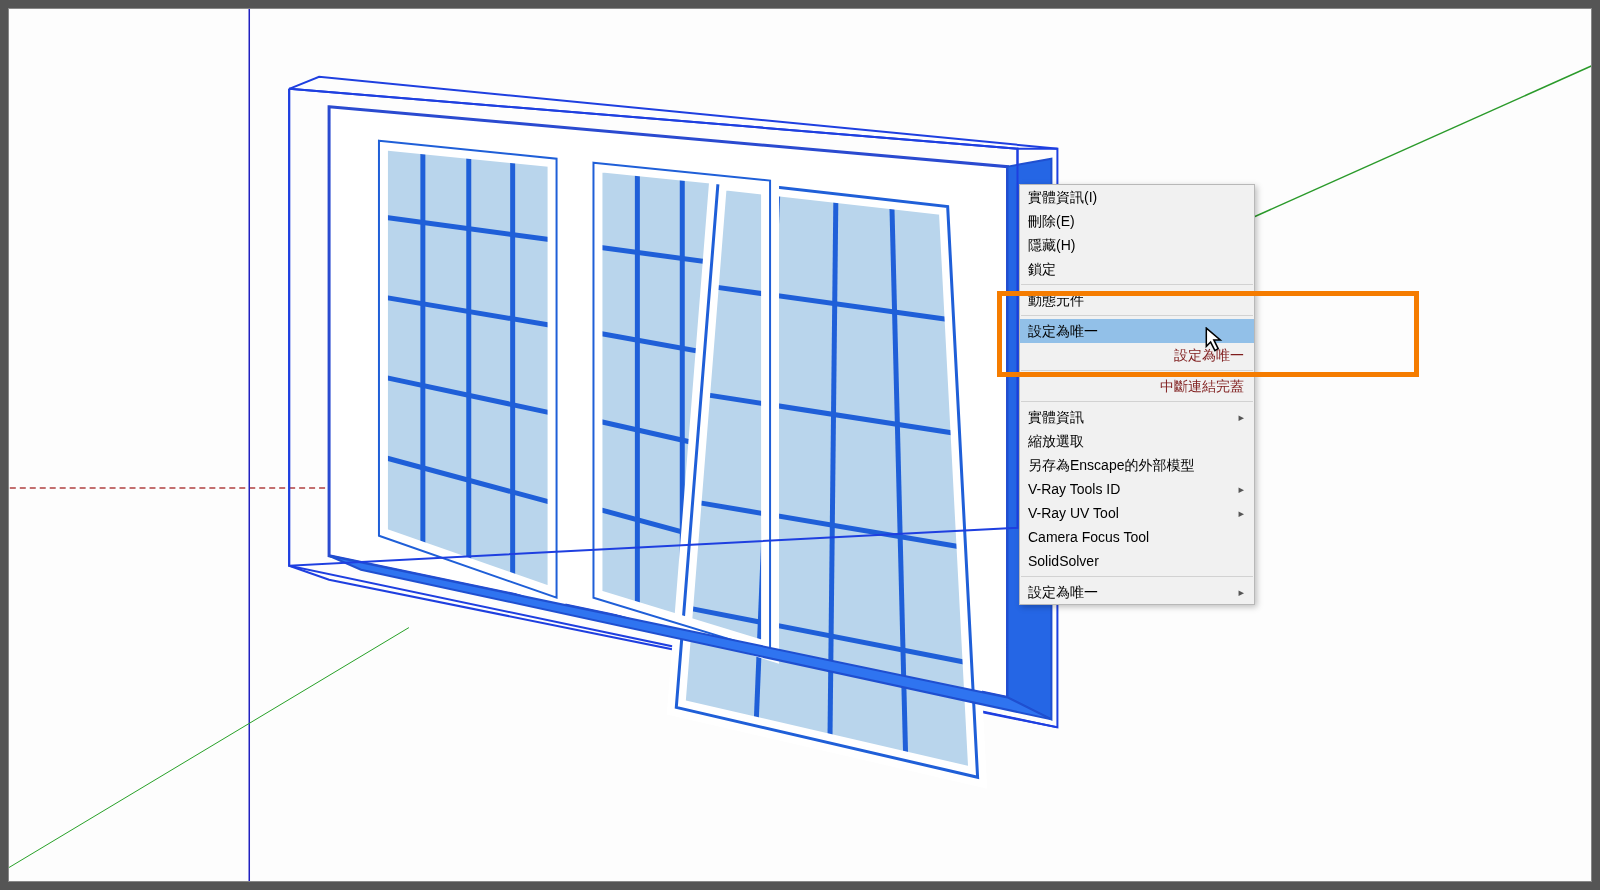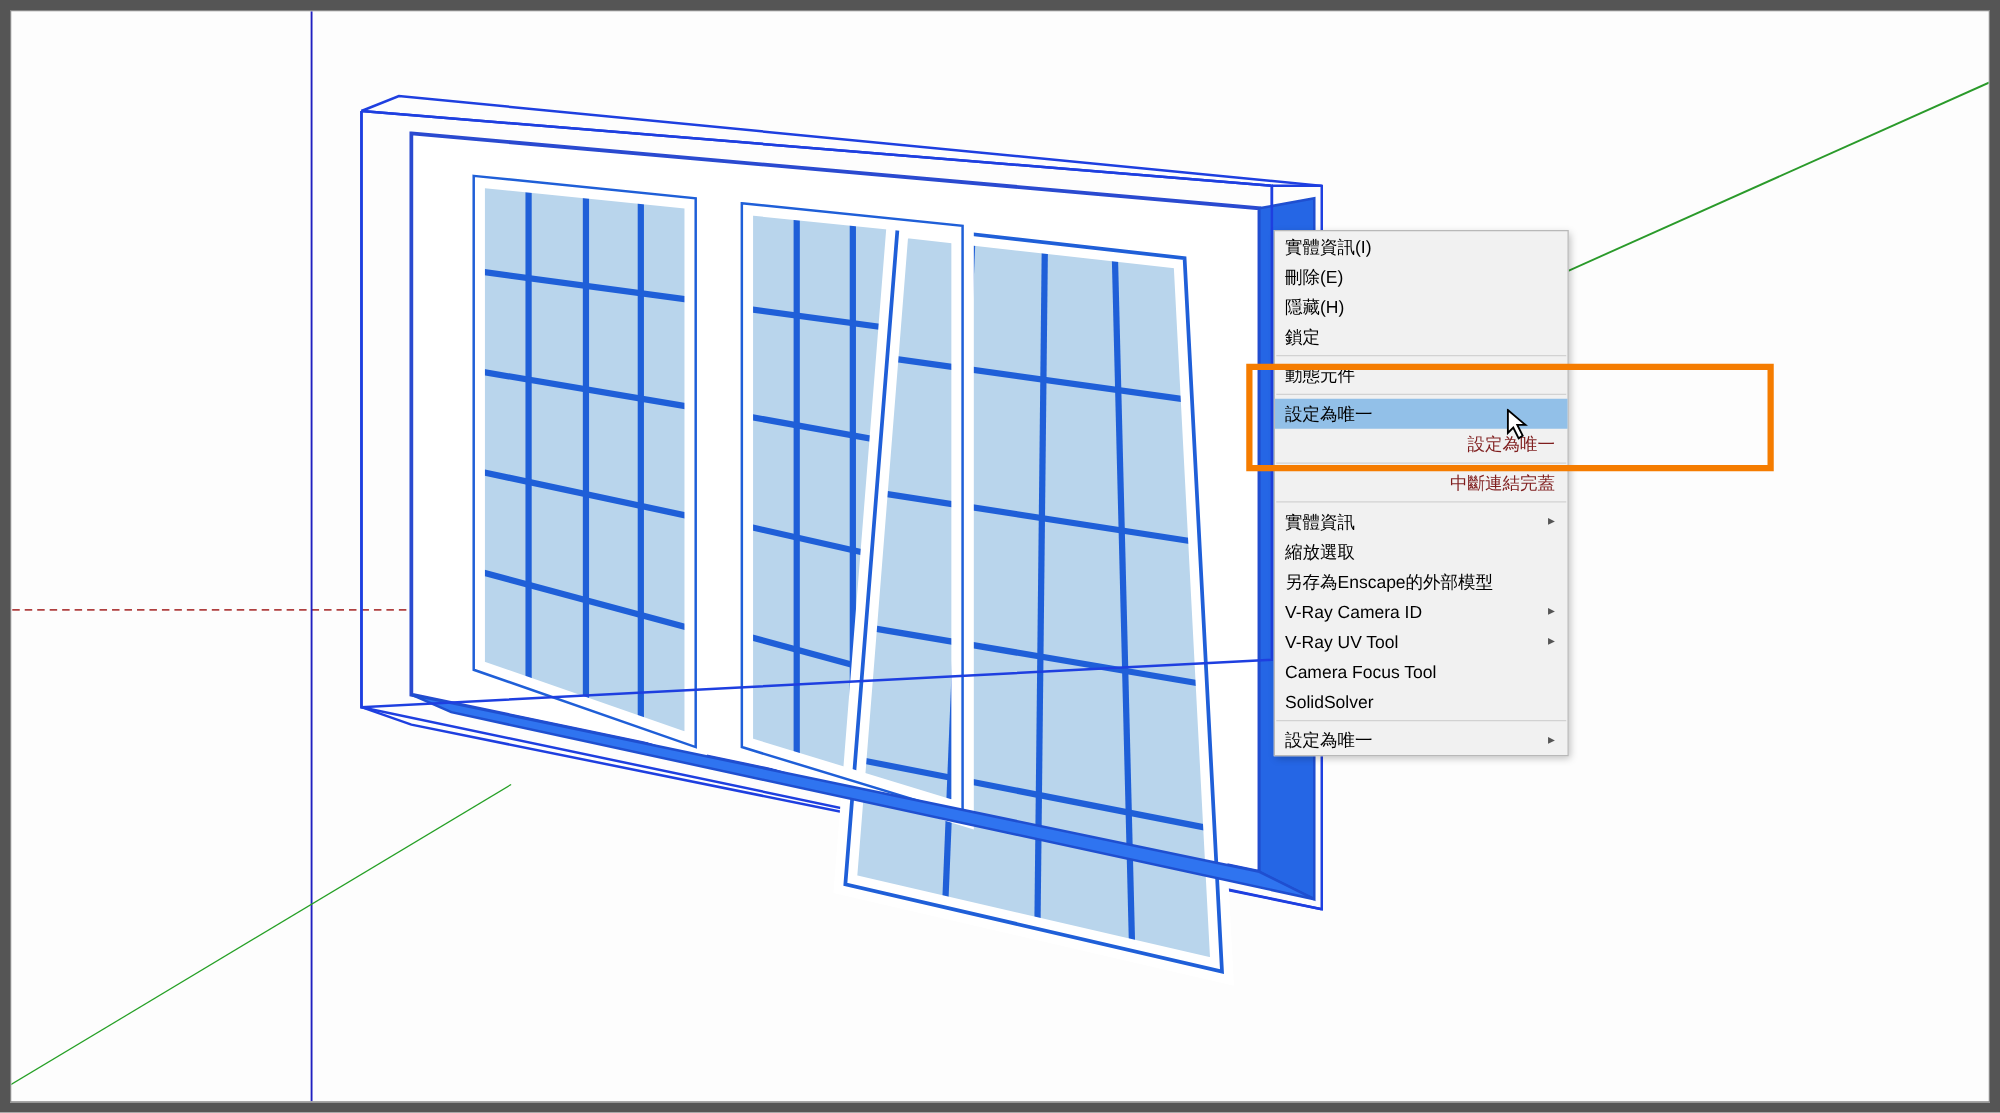--- a/index.html
+++ b/index.html
@@ -198,21 +198,21 @@
         <span>實體資訊</span>
         <span class="chevron">▸</span>
       </div>
     <div class="item">
         <span>縮放選取</span>
       </div>
     <div class="item">
         <span>另存為Enscape的外部模型</span>
       </div>
     <div class="item">
-        <span>V-Ray Camera ID</span>
+        <span>V-Ray Tools ID</span>
         <span class="chevron">▸</span>
       </div>
     <div class="item">
         <span>V-Ray UV Tool</span>
         <span class="chevron">▸</span>
       </div>
     <div class="item">
         <span>Camera Focus Tool</span>
       </div>
     <div class="item">

